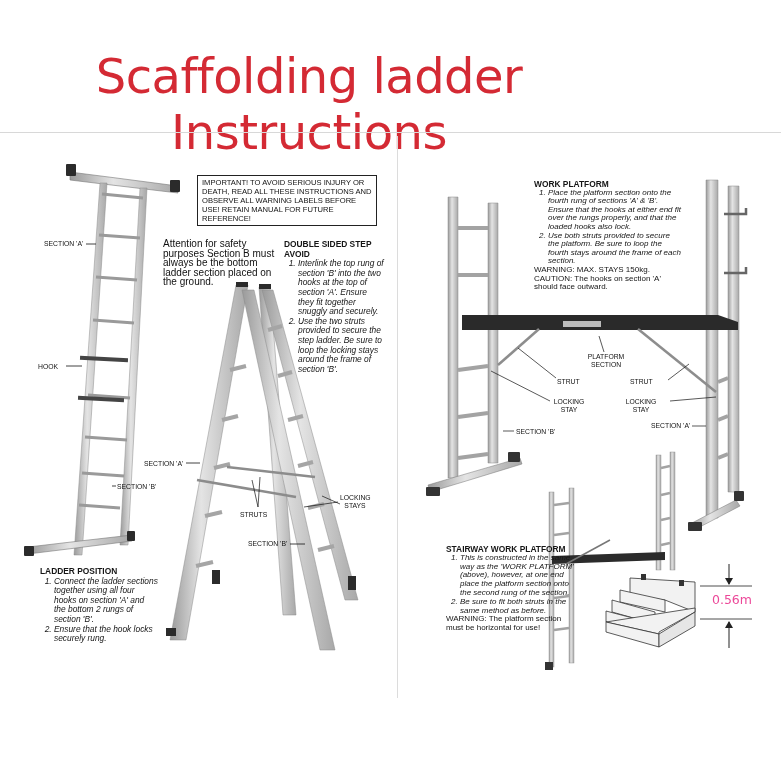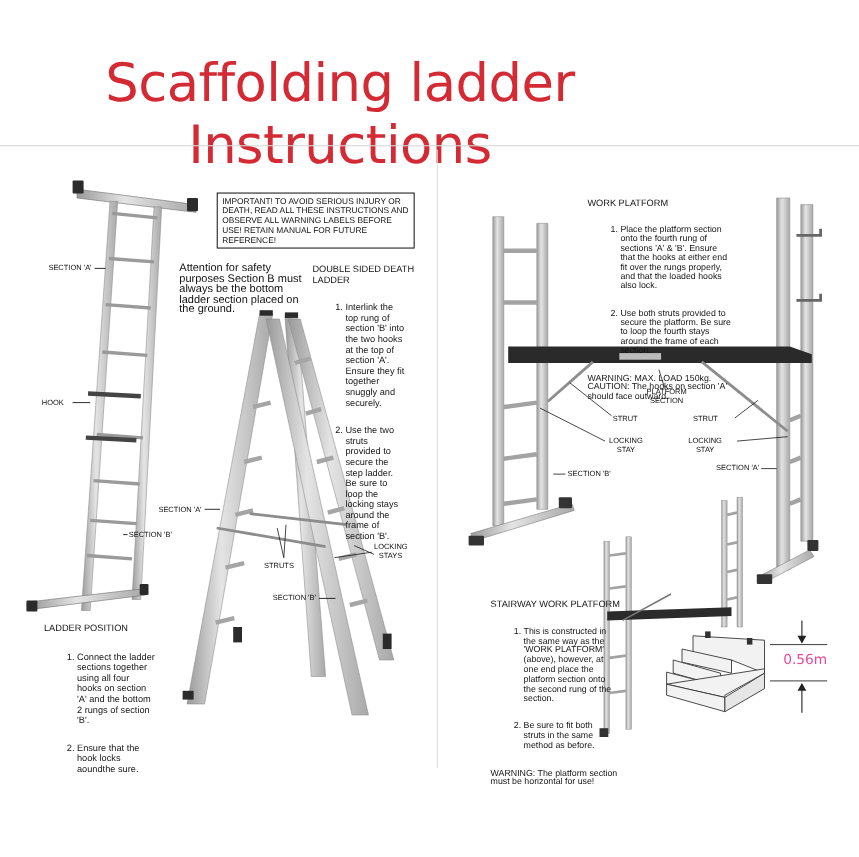--- a/index.html
+++ b/index.html
@@ -2,24 +2,24 @@
 <html><head>
 <meta charset="utf-8">
 <style>
   html, body { margin:0; padding:0; background:#ffffff; }
   body { width:781px; height:779px; position:relative; overflow:hidden; font-family:"Liberation Sans", sans-serif; color:#111; }
   .title { position:absolute; left:0; top:48px; width:618px; text-align:center; font-family:"DejaVu Sans", sans-serif; font-size:48px; color:#d42a34; letter-spacing:-0.5px; }
   .hrule { position:absolute; left:0; top:132px; width:781px; height:1px; background:#d8d8d8; }
   .vrule { position:absolute; left:397px; top:136px; width:1px; height:562px; background:#dcdcdc; }
   svg.art { position:absolute; left:0; top:0; }
   .txt { position:absolute; font-size:8.4px; line-height:9.6px; color:#151515; }
-  .hd { font-weight:normal; font-size:8.4px; }
+  .hd { font-weight:bold; font-size:8.4px; }
   .warnbox { position:absolute; left:197px; top:175px; width:170px; border:1.5px solid #222; padding:2px 4px; font-weight:normal; font-size:7.6px; line-height:9px; }
   ol { margin:0; padding:0 0 0 14px; }
-  ol li { margin:16px; padding:0; }
+  ol li { margin:0; padding:0;font-style:italic; }
   .lbl { position:absolute; font-size:6.8px; line-height:8px; color:#111; white-space:nowrap; text-align:center; }
   .attn { position:absolute; left:163px; top:239px; width:120px; font-size:10px; line-height:9.6px; }
   .dim { position:absolute; left:706px; top:592px; width:52px; text-align:center; font-family:"DejaVu Sans", sans-serif; font-size:12.5px; color:#ec4899; }
 </style>
 </head>
 <body>
 
 <div class="title">Scaffolding ladder Instructions</div>
 <div class="hrule"></div>
 <div class="vrule"></div>
@@ -196,42 +196,42 @@
     <line x1="729" y1="622" x2="729" y2="648" stroke="#222" stroke-width="1"></line>
     <polygon points="725,628 733,628 729,621" fill="#222"></polygon>
   </g>
 </svg>
 
 <div class="warnbox">IMPORTANT!  TO AVOID SERIOUS INJURY OR DEATH, READ ALL THESE INSTRUCTIONS AND OBSERVE ALL WARNING LABELS BEFORE USE! RETAIN MANUAL FOR FUTURE REFERENCE!</div>
 
 <div class="attn">Attention for safety purposes Section B must always be the bottom ladder section placed on the ground.</div>
 
 <div class="txt" style="left:284px;top:240px;width:100px;">
-  <div class="hd">DOUBLE SIDED DEATH LADDER</div>
+  <div class="hd">DOUBLE SIDED STEP AVOID</div>
   <ol>
     <li>Interlink the top rung of section 'B' into the two hooks at the top of section 'A'. Ensure they fit together snuggly and securely.</li>
     <li>Use the two struts provided to secure the step ladder.  Be sure to loop the locking stays around the frame of section 'B'.</li>
   </ol>
 </div>
 
 <div class="txt" style="left:40px;top:567px;width:118px;">
   <div class="hd">LADDER POSITION</div>
   <ol>
     <li>Connect the ladder sections together using all four hooks on section 'A' and the bottom 2 rungs of section 'B'.</li>
-    <li>Ensure that the hook locks aoundthe sure.</li>
+    <li>Ensure that the hook locks securely rung.</li>
   </ol>
 </div>
 
 <div class="txt" style="left:534px;top:180px;width:148px;font-size:8px;line-height:8.6px;">
   <div class="hd">WORK PLATFORM</div>
   <ol>
     <li>Place the platform section onto the fourth rung of sections 'A' &amp; 'B'. Ensure that the hooks at either end fit over the rungs properly, and that the loaded hooks also lock.</li>
     <li>Use both struts provided to secure the platform. Be sure to loop the fourth stays around the frame of each section.</li>
   </ol>
-  <div>WARNING: MAX. LOAD 150kg.</div>
+  <div>WARNING: MAX. STAYS 150kg.</div>
   <div>CAUTION: The hooks on section 'A' should face outward.</div>
 </div>
 
 <div class="txt" style="left:446px;top:545px;width:128px;font-size:8px;line-height:8.8px;">
   <div class="hd">STAIRWAY WORK PLATFORM</div>
   <ol>
     <li>This is constructed in the same way as the 'WORK PLATFORM' (above), however, at one end place the platform section onto the second rung of the section.</li>
     <li>Be sure to fit both struts in the same method as before.</li>
   </ol>
   <div>WARNING: The platform section must be horizontal for use!</div>

